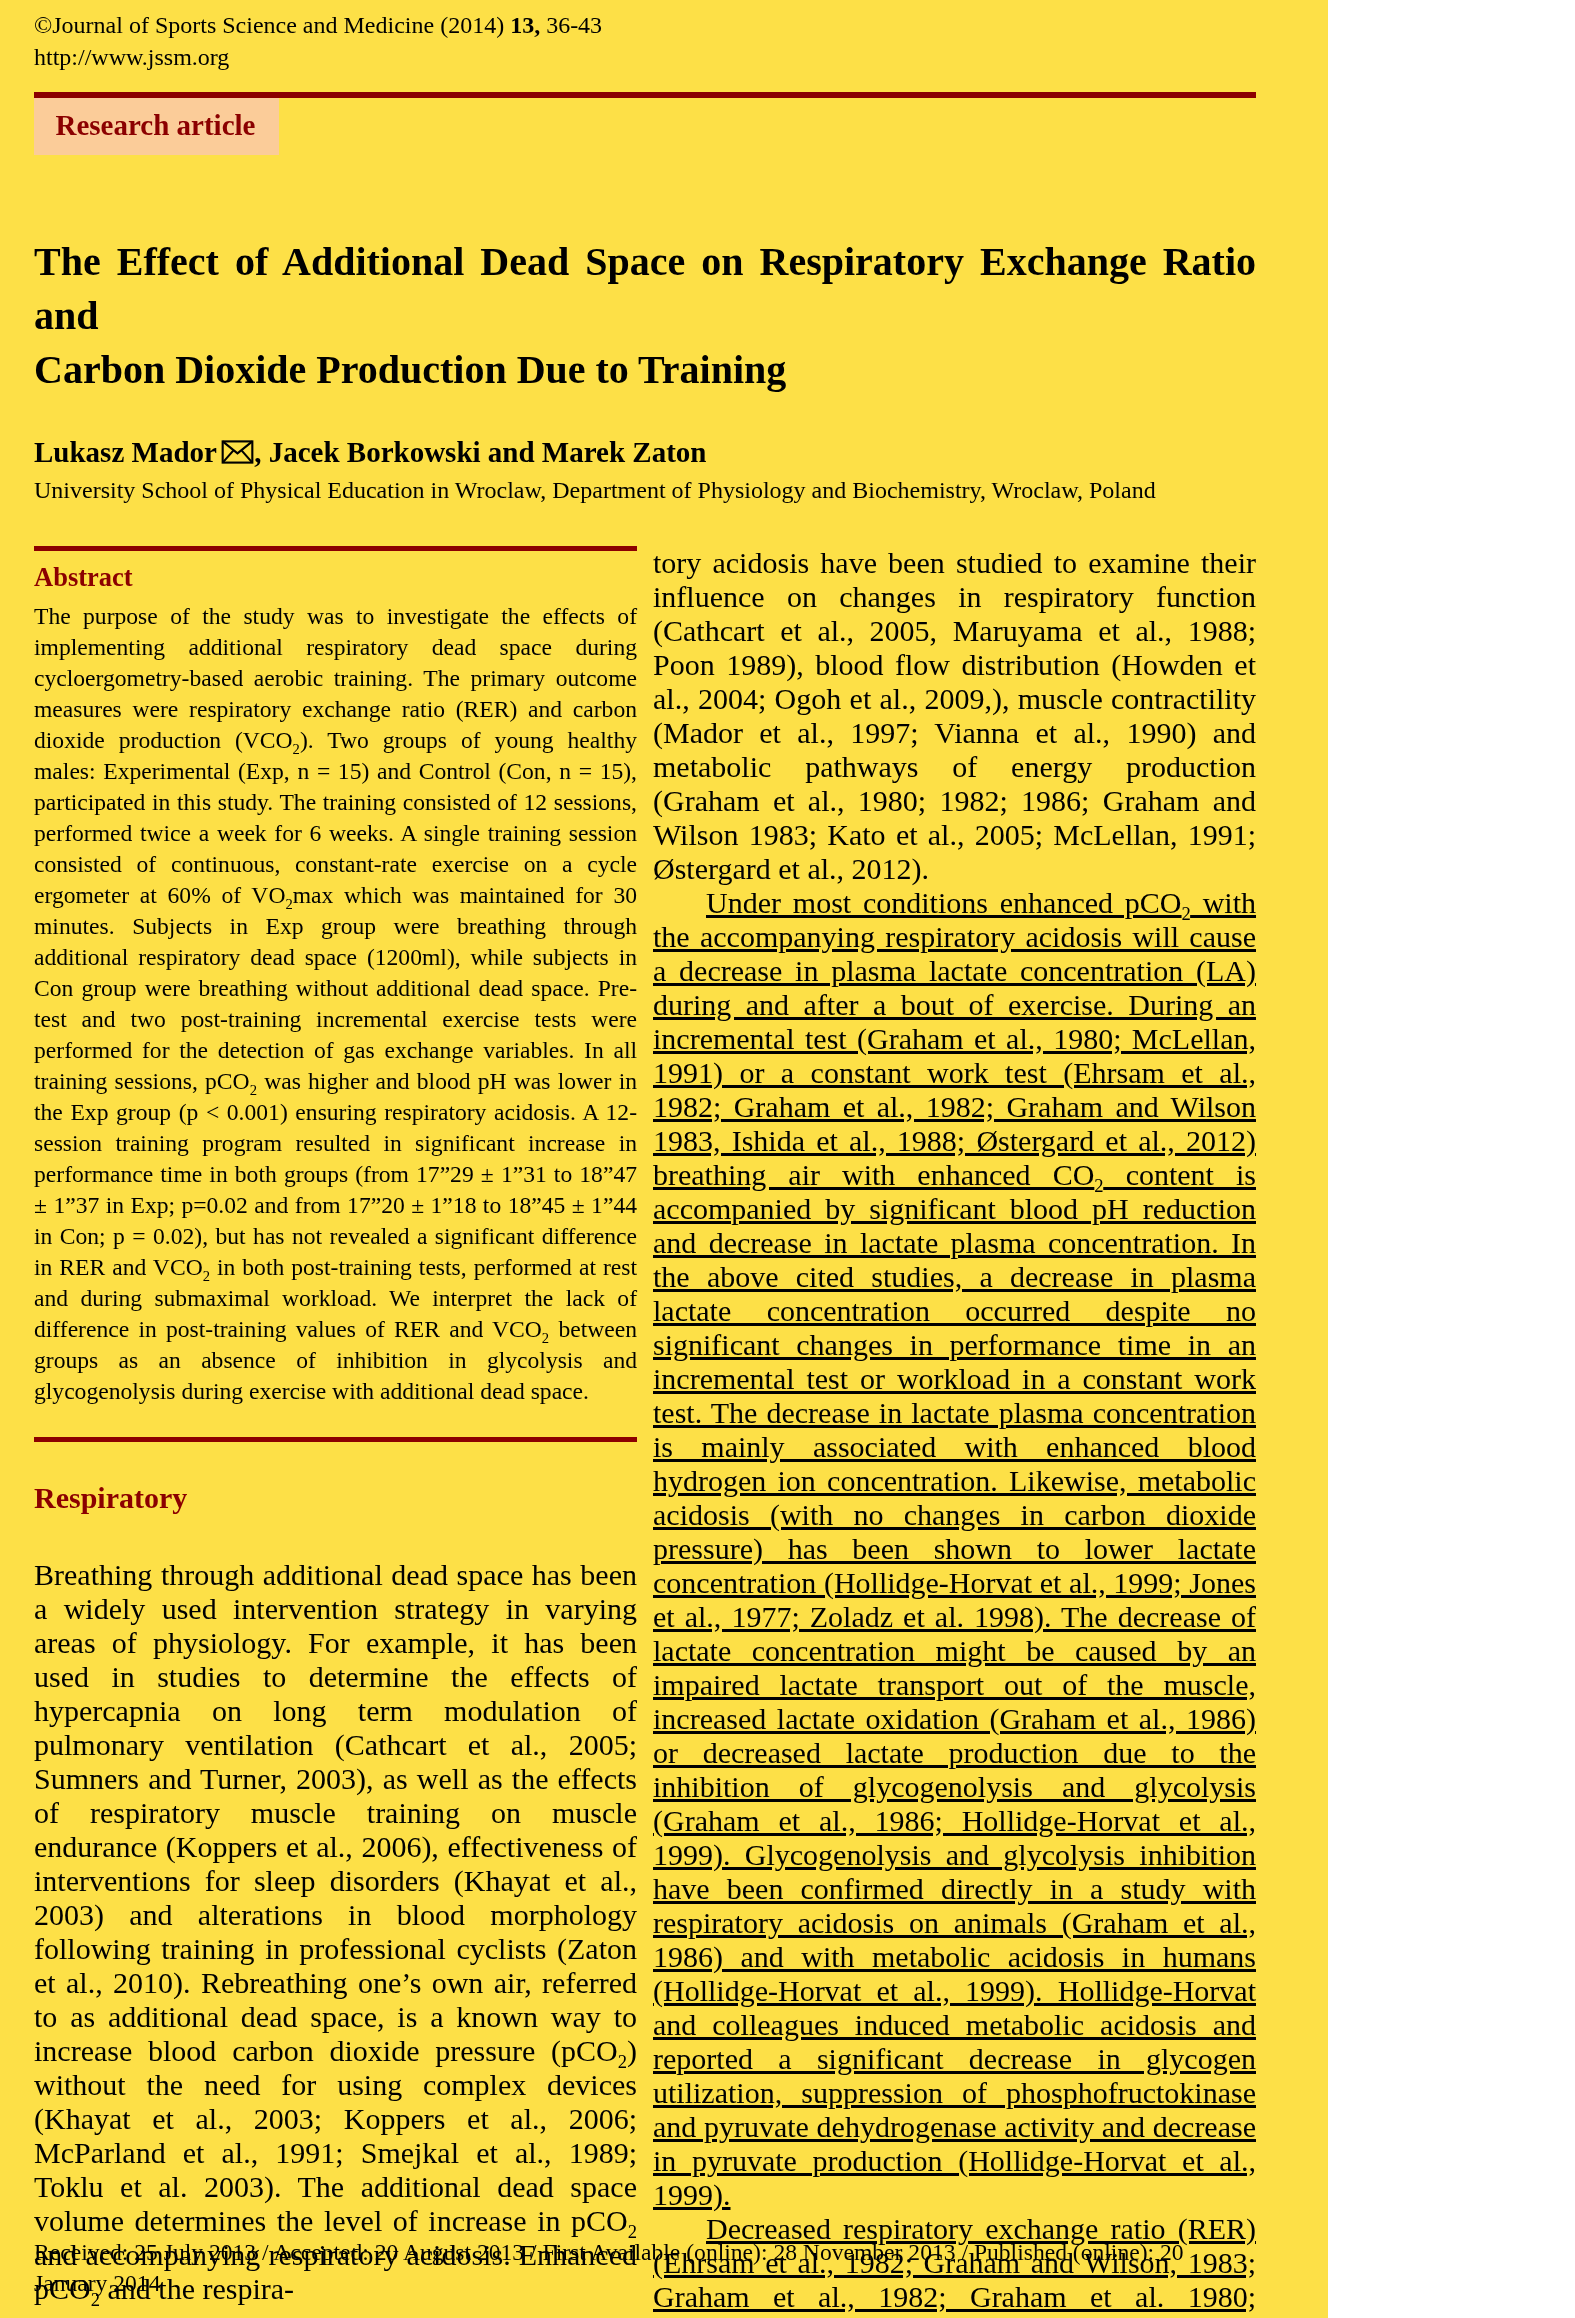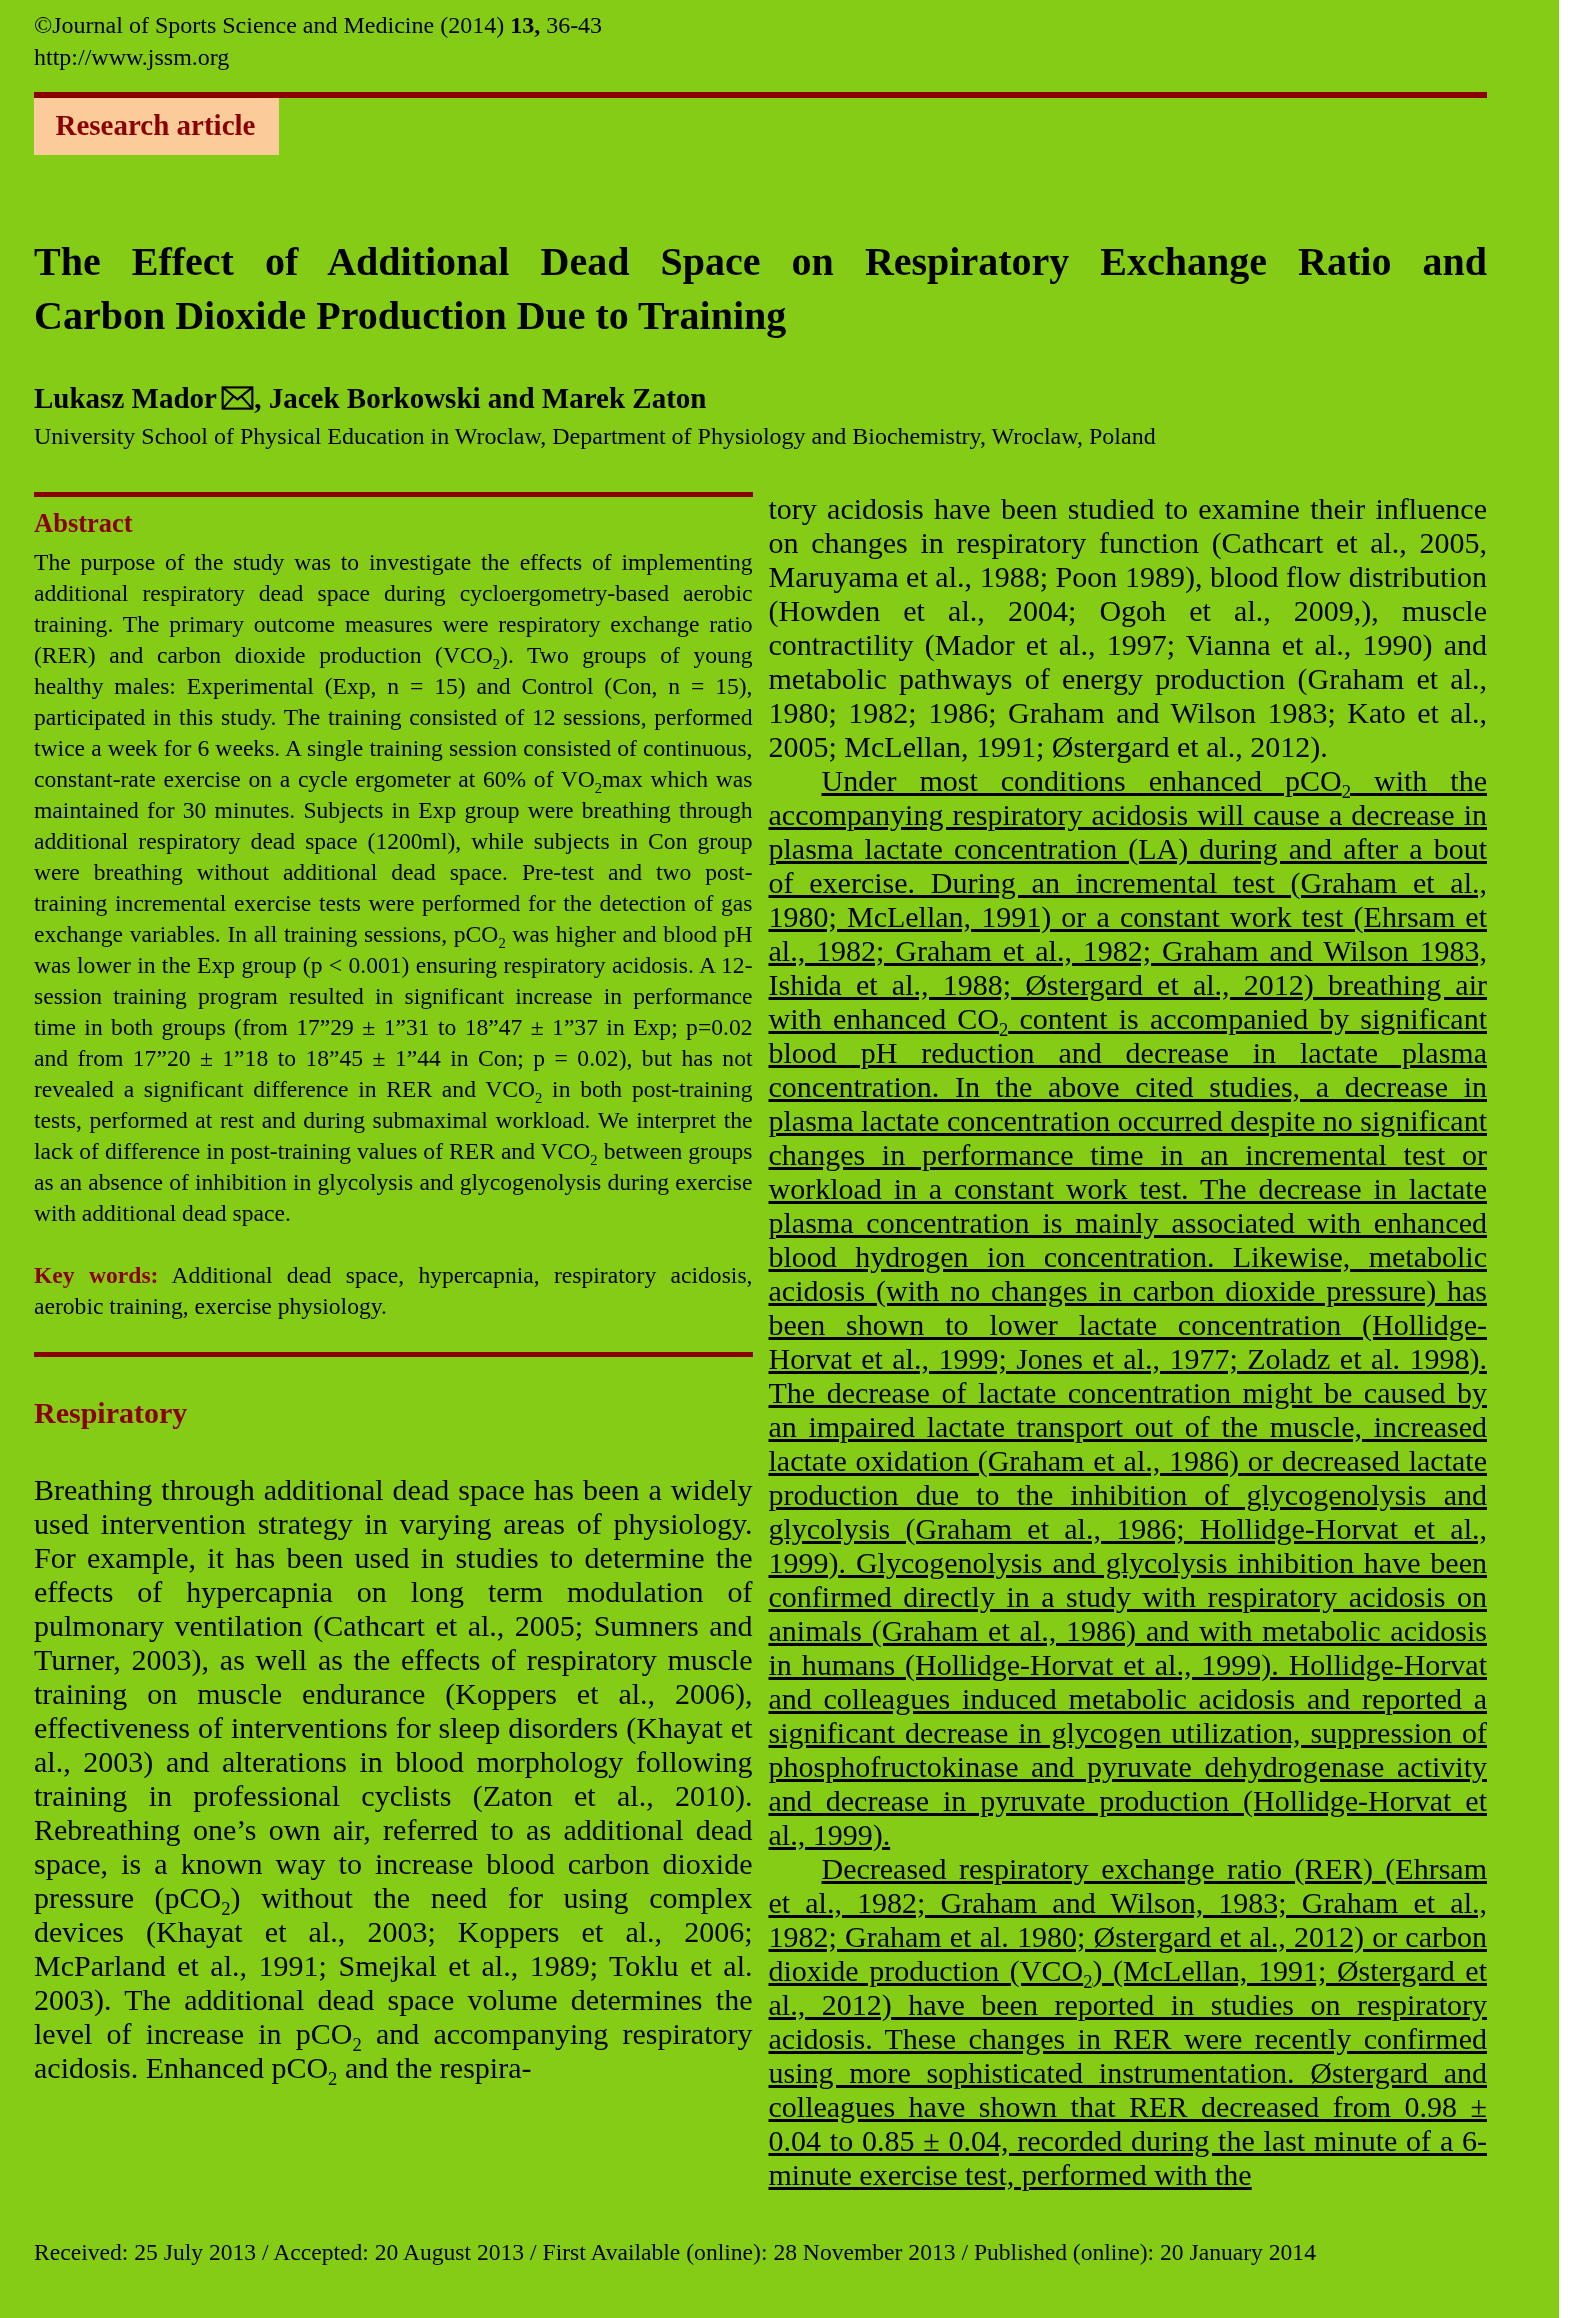--- a/index.html
+++ b/index.html
@@ -1,21 +1,21 @@
 <!DOCTYPE html>
 <html style="--accent: #8B0000; --badge-bg: #FBCC99;font-size:11.5px"><head>
 <meta charset="utf-8">
 <style>
   * { margin: 0; padding: 0; box-sizing: border-box; }
   html, body { background: #ffffff; }
   .page {
     position: relative;
-    width: 1559px;
+    width: 1328px;
     height: 2319px;
-    background: #84cc16;
+    background: #fde047;
     color: #000000;
     font-family: "Liberation Serif", "DejaVu Serif", serif;
     overflow: hidden;
   }
   .content { padding: 10px 72px 0 34px; }
 
   
   .journal-header { font-size: 24px; line-height: 31.5px; }
   .top-rule { height: 6.4px; background: var(--accent); margin-top: 18.6px; }
   .badge {
@@ -84,21 +84,20 @@
           </svg></span><span>, Jacek Borkowski and Marek Zaton</span></div>
 
     <div class="affiliation">University School of Physical Education in Wroclaw, Department of Physiology and Biochemistry, Wroclaw, Poland</div>
 
     <div class="columns">
 
       <div class="col">
         <div class="col-rule"></div>
         <div class="abstract-heading">Abstract</div>
         <p class="abstract-text">The purpose of the study was to investigate the effects of implementing additional respiratory dead space during cycloergometry-based aerobic training. The primary outcome measures were respiratory exchange ratio (RER) and carbon dioxide production (VCO<sub>2</sub>). Two groups of young healthy males: Experimental (Exp, n = 15) and Control (Con, n = 15), participated in this study. The training consisted of 12 sessions, performed twice a week for 6 weeks. A single training session consisted of continuous, constant-rate exercise on a cycle ergometer at 60% of VO<sub>2</sub>max which was maintained for 30 minutes. Subjects in Exp group were breathing through additional respiratory dead space (1200ml), while subjects in Con group were breathing without additional dead space. Pre-test and two post-training incremental exercise tests were performed for the detection of gas exchange variables. In all training sessions, pCO<sub>2</sub> was higher and blood pH was lower in the Exp group (p &lt; 0.001) ensuring respiratory acidosis. A 12-session training program resulted in significant increase in performance time in both groups (from 17”29 ± 1”31 to 18”47 ± 1”37 in Exp; p=0.02 and from 17”20 ± 1”18 to 18”45 ± 1”44 in Con; p = 0.02), but has not revealed a significant difference in RER and VCO<sub>2</sub> in both post-training tests, performed at rest and during submaximal workload. We interpret the lack of difference in post-training values of RER and VCO<sub>2</sub> between groups as an absence of inhibition in glycolysis and glycogenolysis during exercise with additional dead space.</p>
-        <p class="keywords"><span class="keywords-label">Key words:</span><span> Additional dead space, hypercapnia, respiratory acidosis, aerobic training, exercise physiology.</span></p>
         <div class="col-rule intro-rule"></div>
         <h2 class="intro-heading">Respiratory</h2>
         <p class="body-par intro-par">Breathing through additional dead space has been a widely used intervention strategy in varying areas of physiology. For example, it has been used in studies to determine the effects of hypercapnia on long term modulation of pulmonary ventilation (Cathcart et al., 2005; Sumners and Turner, 2003), as well as the effects of respiratory muscle training on muscle endurance (Koppers et al., 2006), effectiveness of interventions for sleep disorders (Khayat et al., 2003) and alterations in blood morphology following training in professional cyclists (Zaton et al., 2010). Rebreathing one’s own air, referred to as additional dead space, is a known way to increase blood carbon dioxide pressure (pCO<sub>2</sub>) without the need for using complex devices (Khayat et al., 2003; Koppers et al., 2006; McParland et al., 1991; Smejkal et al., 1989; Toklu et al. 2003). The additional dead space volume determines the level of increase in pCO<sub>2</sub> and accompanying respiratory acidosis. Enhanced pCO<sub>2</sub> and the respira-</p>
       </div>
 
       <div class="col">
         <p class="body-par">tory acidosis have been studied to examine their influence on changes in respiratory function (Cathcart et al., 2005, Maruyama et al., 1988; Poon 1989), blood flow distribution (Howden et al., 2004; Ogoh et al., 2009,), muscle contractility (Mador et al., 1997; Vianna et al., 1990) and metabolic pathways of energy production (Graham et al., 1980; 1982; 1986; Graham and Wilson 1983; Kato et al., 2005; McLellan, 1991; Østergard et al., 2012).</p>
         <p class="body-par indent">Under most conditions enhanced pCO<sub>2</sub> with the accompanying respiratory acidosis will cause a decrease in plasma lactate concentration (LA) during and after a bout of exercise. During an incremental test (Graham et al., 1980; McLellan, 1991) or a constant work test (Ehrsam et al., 1982; Graham et al., 1982; Graham and Wilson 1983, Ishida et al., 1988; Østergard et al., 2012) breathing air with enhanced CO<sub>2</sub> content is accompanied by significant blood pH reduction and decrease in lactate plasma concentration. In the above cited studies, a decrease in plasma lactate concentration occurred despite no significant changes in performance time in an incremental test or workload in a constant work test. The decrease in lactate plasma concentration is mainly associated with enhanced blood hydrogen ion concentration. Likewise, metabolic acidosis (with no changes in carbon dioxide pressure) has been shown to lower lactate concentration (Hollidge-Horvat et al., 1999; Jones et al., 1977; Zoladz et al. 1998). The decrease of lactate concentration might be caused by an impaired lactate transport out of the muscle, increased lactate oxidation (Graham et al., 1986) or decreased lactate production due to the inhibition of glycogenolysis and glycolysis (Graham et al., 1986; Hollidge-Horvat et al., 1999). Glycogenolysis and glycolysis inhibition have been confirmed directly in a study with respiratory acidosis on animals (Graham et al., 1986) and with metabolic acidosis in humans (Hollidge-Horvat et al., 1999). Hollidge-Horvat and colleagues induced metabolic acidosis and reported a significant decrease in glycogen utilization, suppression of phosphofructokinase and pyruvate dehydrogenase activity and decrease in pyruvate production (Hollidge-Horvat et al., 1999).</p>
         <p class="body-par indent">Decreased respiratory exchange ratio (RER) (Ehrsam et al., 1982; Graham and Wilson, 1983; Graham et al., 1982; Graham et al. 1980; Østergard et al., 2012) or carbon dioxide production (VCO<sub>2</sub>) (McLellan, 1991; Østergard et al., 2012) have been reported in studies on respiratory acidosis. These changes in RER were recently confirmed using more sophisticated instrumentation. Østergard and colleagues have shown that RER decreased from 0.98 ± 0.04 to 0.85 ± 0.04, recorded during the last minute of a 6-minute exercise test, performed with the</p>
       </div>

